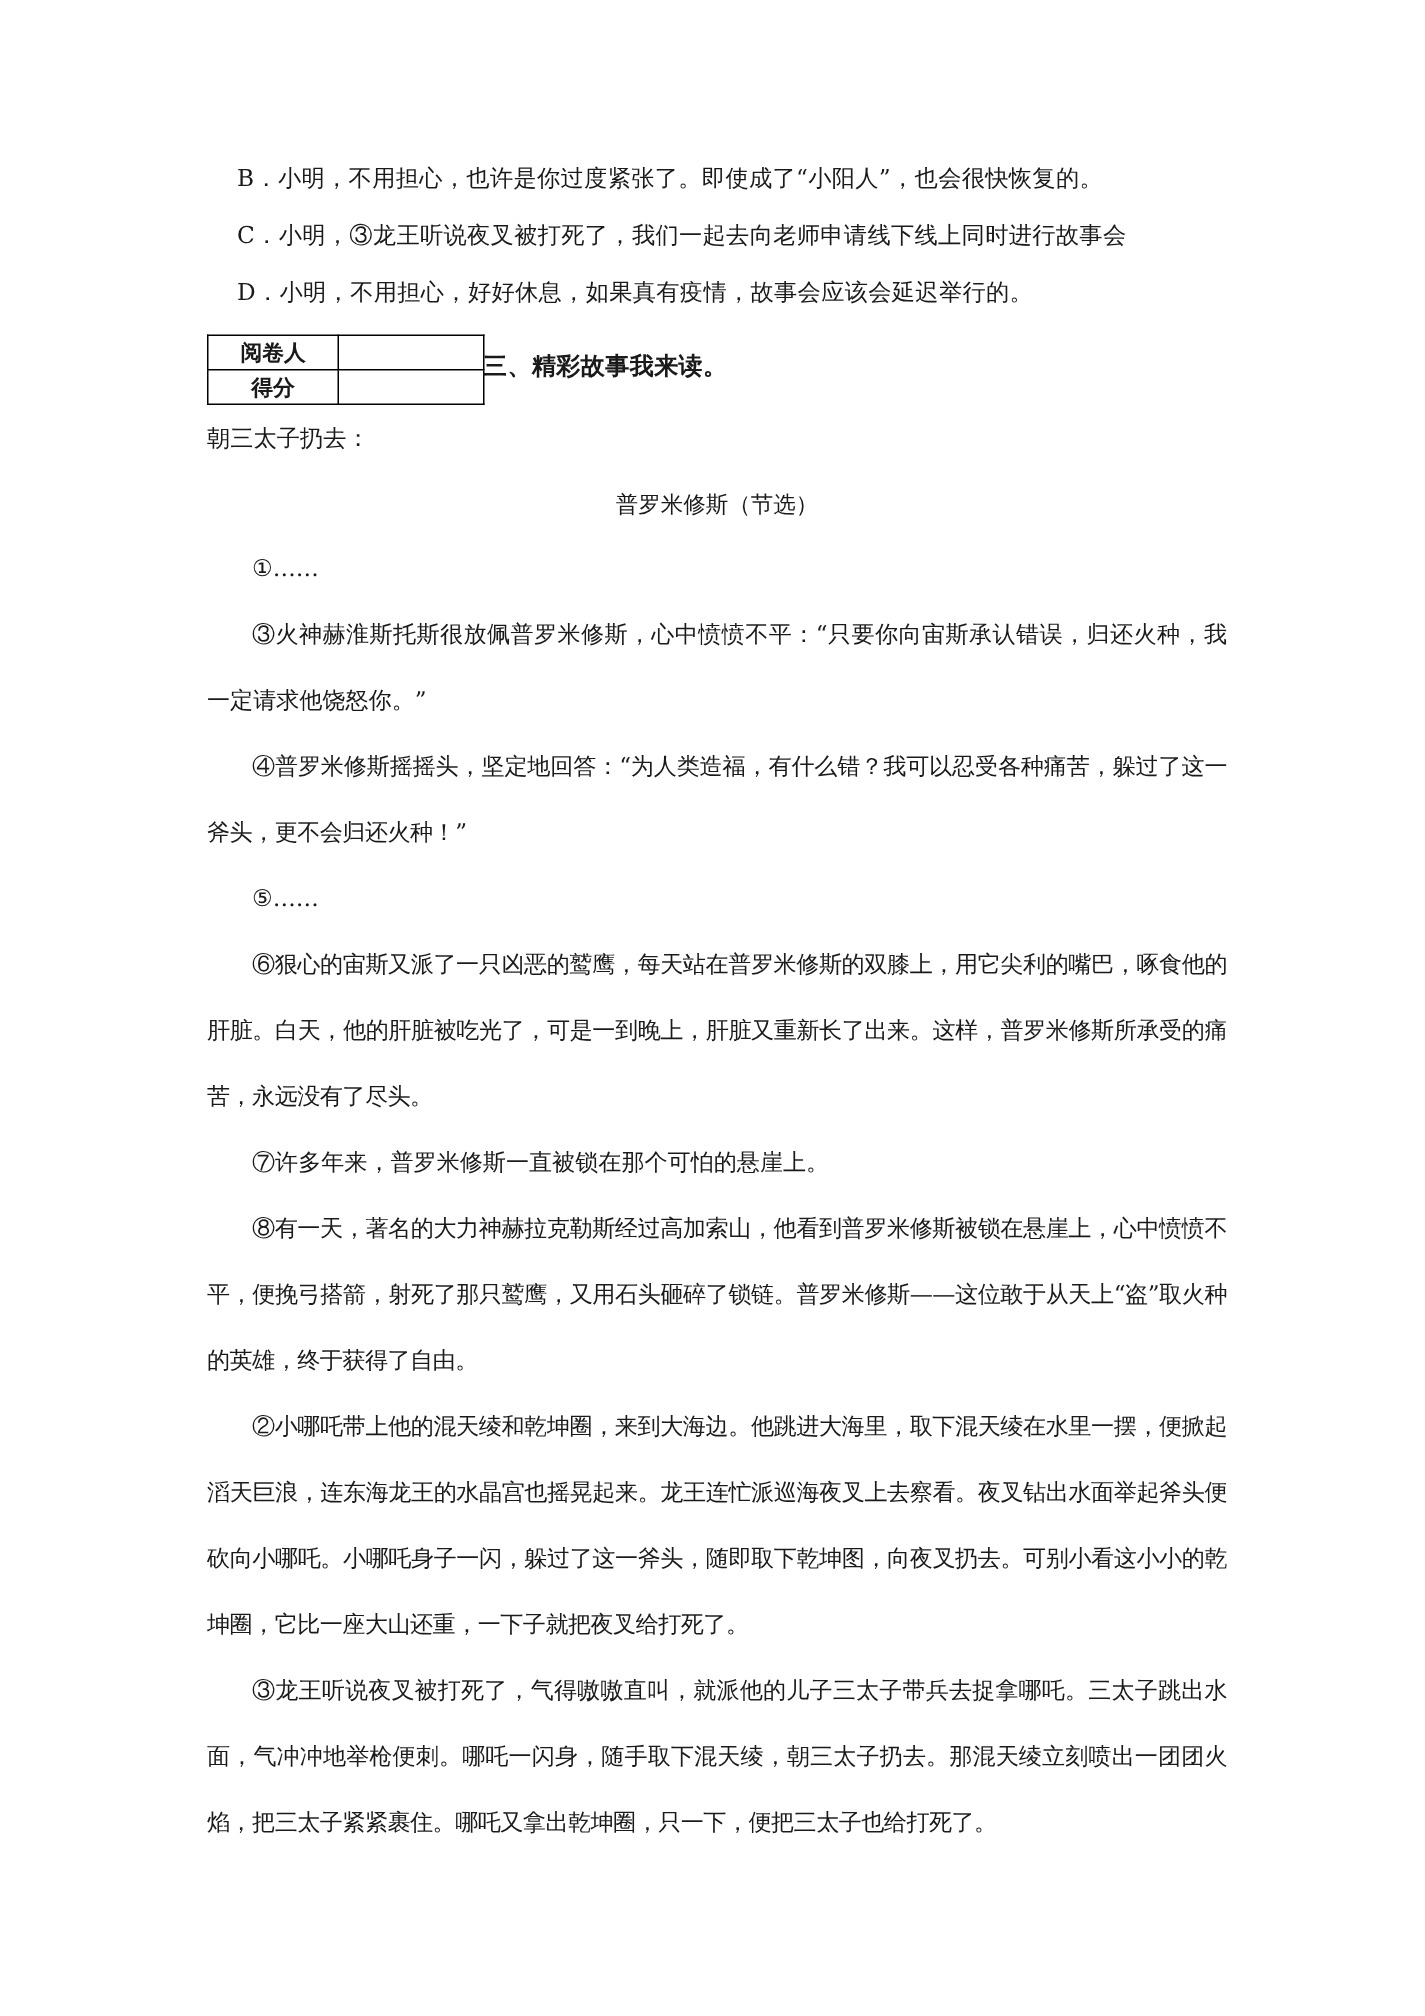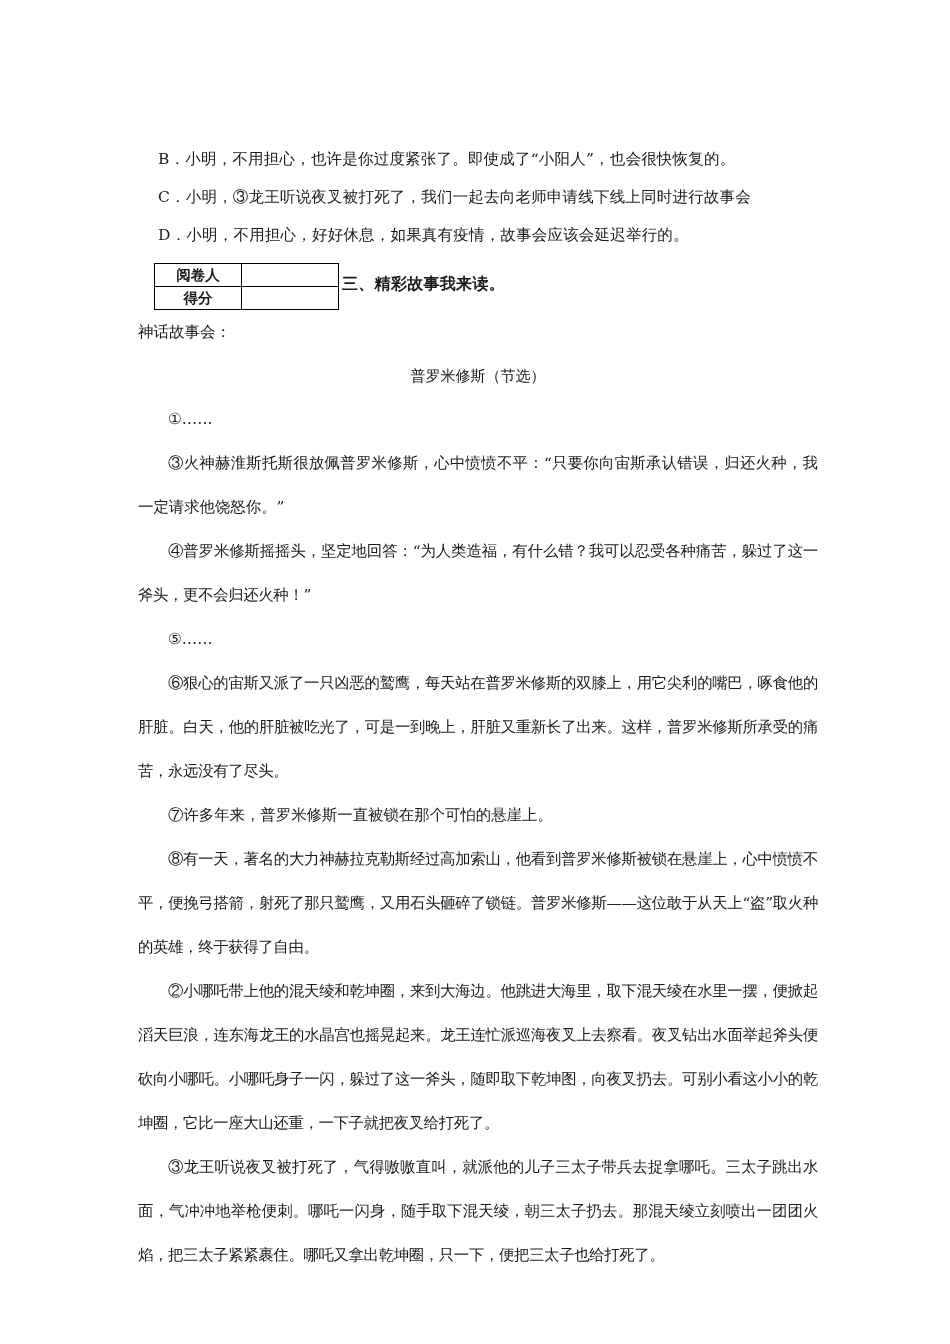--- a/index.html
+++ b/index.html
@@ -15,21 +15,20 @@
     color: #1a1a1a;
     overflow: hidden;
   }
   .page {
     position: absolute;
     left: 0; top: 0;
     width: 950px;
     height: 1096px;
     box-sizing: border-box;
     padding: 100px 132px 0 138px;
-    margin-top: 40px;
   }
   .content {
     width: 680px;
   }
 
   
   .option-line {
     font-size: 15.5px;
     line-height: 38px;
     text-indent: 20px;
@@ -40,21 +39,21 @@
   
   .section-row {
     position: relative;
     height: 54px;
     margin-top: 7px;
     margin-bottom: 2px;
   }
   .score-table {
     border-collapse: collapse;
     position: absolute;
-    left: 16px;
+    left: 0;
     top: 2px;
     table-layout: fixed;
   }
   .score-table td {
     border: 1.2px solid #000000;
     height: 22px;
     font-size: 14.5px;
     font-weight: bold;
     text-align: center;
     vertical-align: middle;
@@ -65,21 +64,20 @@
   .score-table td.blank-cell { width: 96px; }
 
   .section-heading {
     position: absolute;
     left: 184px;
     top: 13px;
     font-size: 16px;
     font-weight: bold;
     letter-spacing: 0.3px;
     white-space: nowrap;
-    padding-left: 20px;
   }
 
   
   .lead-line {
     font-size: 15.5px;
     line-height: 30px;
     margin: 0;
     white-space: nowrap;
   }
   .piece-title {
@@ -129,21 +127,21 @@
         </tr>
         <tr>
           <td class="label-cell">得分</td>
           <td class="blank-cell"></td>
         </tr>
       </tbody>
         </table>
       <div class="section-heading">三、精彩故事我来读。</div>
     </div>
 
-    <div class="lead-line">神话故事会：</div>
+    <div class="lead-line">朝三太子扔去：</div>
 
     <div class="piece-title">普罗米修斯（节选）</div>
     <p class="para ellipsis">①……</p>
     <p class="para">③火神赫淮斯托斯很放佩普罗米修斯，心中愤愤不平：“只要你向宙斯承认错误，归还火种，我一定请求他饶怒你。”</p>
     <p class="para condensed">④普罗米修斯摇摇头，坚定地回答：“为人类造福，有什么错？我可以忍受各种痛苦，躲过了这一斧头，更不会归还火种！”</p>
     <p class="para ellipsis">⑤……</p>
     <p class="para condensed">⑥狠心的宙斯又派了一只凶恶的鹫鹰，每天站在普罗米修斯的双膝上，用它尖利的嘴巴，啄食他的肝脏。白天，他的肝脏被吃光了，可是一到晚上，肝脏又重新长了出来。这样，普罗米修斯所承受的痛苦，永远没有了尽头。</p>
     <p class="para ellipsis">⑦许多年来，普罗米修斯一直被锁在那个可怕的悬崖上。</p>
     <p class="para condensed">⑧有一天，著名的大力神赫拉克勒斯经过高加索山，他看到普罗米修斯被锁在悬崖上，心中愤愤不平，便挽弓搭箭，射死了那只鹫鹰，又用石头砸碎了锁链。普罗米修斯——这位敢于从天上“盗”取火种的英雄，终于获得了自由。</p>
 

